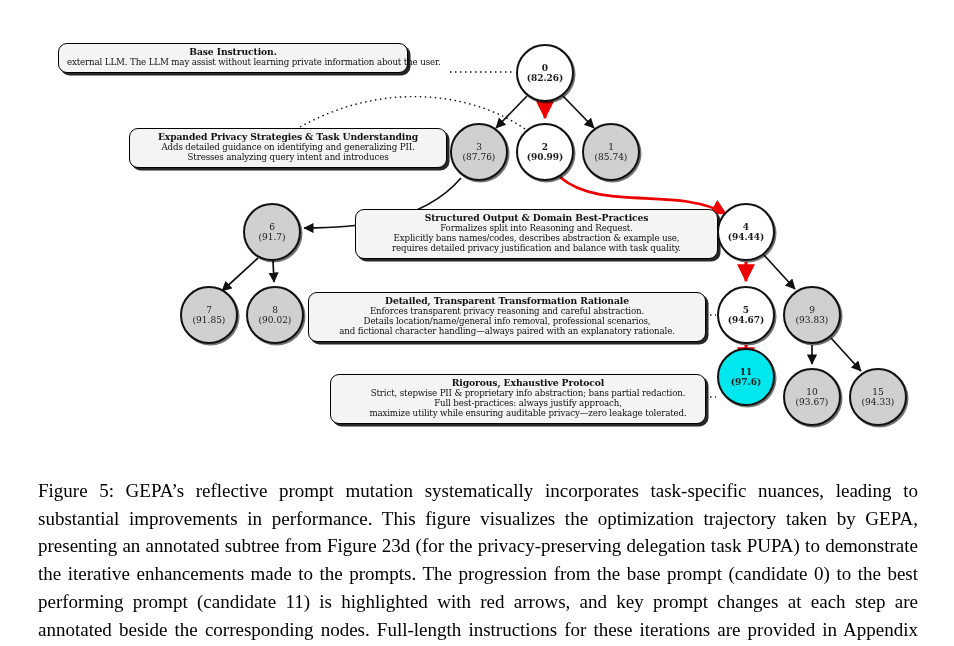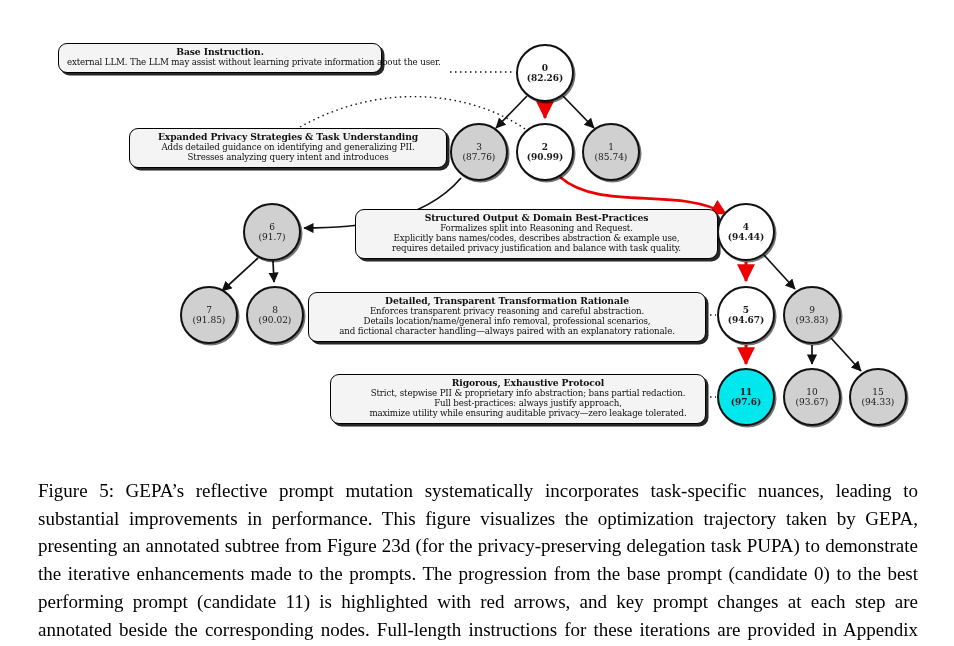--- a/index.html
+++ b/index.html
@@ -121,21 +121,21 @@
       <path d="M 831,338 L 861,371" stroke="#111" stroke-width="1.7" fill="none" marker-end="url(#ah-black)"></path>
 
       <path d="M 450,72 L 515,72" stroke="#111" stroke-width="1.4" fill="none" stroke-dasharray="1.5 3.5"></path>
       <path d="M 300,127 C 380,82 470,90 528,131" stroke="#111" stroke-width="1.4" fill="none" stroke-dasharray="1.5 3.5"></path>
       <path d="M 710,232 L 716,232" stroke="#111" stroke-width="1.4" fill="none" stroke-dasharray="1.5 3.5"></path>
       <path d="M 710,315 L 716,315" stroke="#111" stroke-width="1.4" fill="none" stroke-dasharray="1.5 3.5"></path>
       <path d="M 710,397 L 716,397" stroke="#111" stroke-width="1.4" fill="none" stroke-dasharray="1.5 3.5"></path>
     </svg>
 
     <div id="ann-layer">
-        <div class="ann-box" style="left: 58px; top: 43px; width: 324px;">
+        <div class="ann-box" style="left: 58px; top: 43px; width: 350px;">
           <span class="ann-title">Base Instruction.</span>
           <span class="ann-line">external LLM. The LLM may assist without learning private information about the user.</span>
         </div>
         <div class="ann-box" style="left: 129px; top: 128px; width: 318px;">
           <span class="ann-title">Expanded Privacy Strategies &amp; Task Understanding</span>
           <span class="ann-line">Adds detailed guidance on identifying and generalizing PII.</span>
           <span class="ann-line">Stresses analyzing query intent and introduces</span>
         </div>
         <div class="ann-box" style="left: 355px; top: 209px; width: 363px;">
           <span class="ann-title">Structured Output &amp; Domain Best-Practices</span>
@@ -191,21 +191,21 @@
           <span class="n-sc">(90.02)</span>
         </div>
         <div class="node white bold" style="left: 717px; top: 286px; width: 58px; height: 58px;">
           <span class="n-id">5</span>
           <span class="n-sc">(94.67)</span>
         </div>
         <div class="node gray" style="left: 783px; top: 286px; width: 58px; height: 58px;">
           <span class="n-id">9</span>
           <span class="n-sc">(93.83)</span>
         </div>
-        <div class="node best bold" style="left: 717px; top: 368px; width: 58px; height: 58px;">
+        <div class="node best bold" style="left: 717px; top: 348px; width: 58px; height: 58px;">
           <span class="n-id">11</span>
           <span class="n-sc">(97.6)</span>
         </div>
         <div class="node gray" style="left: 783px; top: 368px; width: 58px; height: 58px;">
           <span class="n-id">10</span>
           <span class="n-sc">(93.67)</span>
         </div>
         <div class="node gray" style="left: 849px; top: 368px; width: 58px; height: 58px;">
           <span class="n-id">15</span>
           <span class="n-sc">(94.33)</span>

